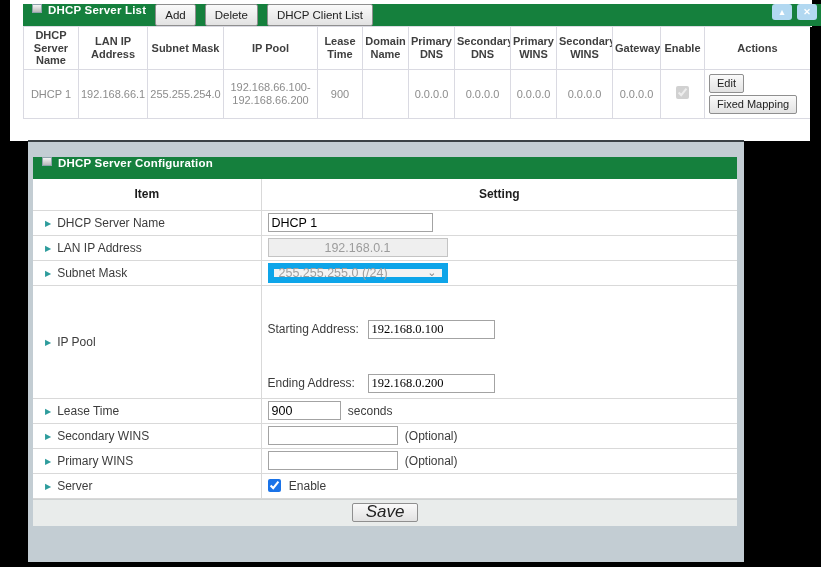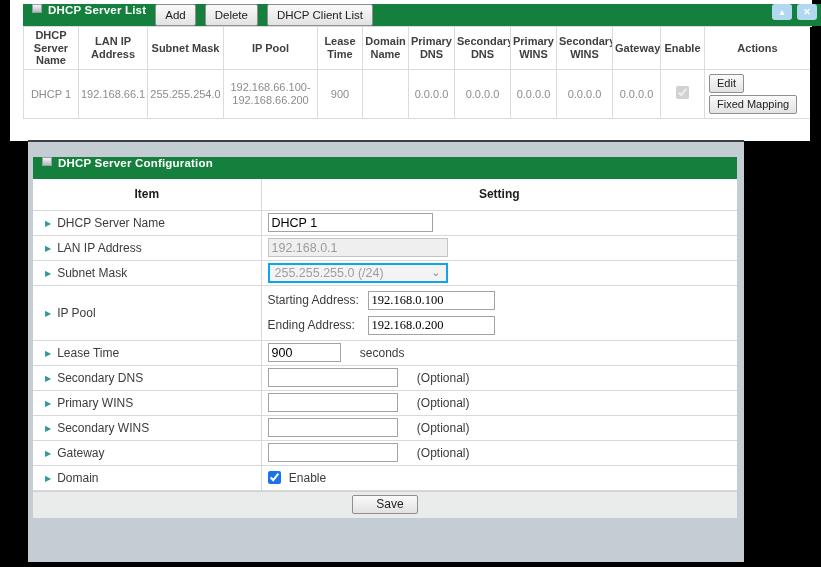--- a/index.html
+++ b/index.html
@@ -95,39 +95,39 @@
   #cfg-table tr.hdr td { font-weight:bold; text-align:center; color:#1c1c1c; height:31px; padding-left:3px; }
   #cfg-table td.setting { padding-left:6px; }
   .arrow { color:#2d9c9c; font-size:8px; margin-right:6px; vertical-align:1px; }
   .tin {
     font-family:"Liberation Sans", sans-serif;
     font-size:12.5px; color:#000;
     border:1px solid #a3a3a3;
     height:19px; padding:0 3px;
     background:#fff;
   }
-  .tin:disabled { background:#efefef; color:#9c9c9c; border-color:#c4c4c4; }
+  .tin:disabled { background:#efefef; color:#9c9c9c; border-color:#c4c4c4;text-align:center; }
   .w165 { width:165px; } .w180 { width:180px; } .w130 { width:130px; } .w73 { width:73px; } .w127 { width:127px;font-family:Liberation Serif, serif; }
   .fake-select {
     display:inline-flex; align-items:center; justify-content:space-between;
     width:180px; height:20px;
-    border:2px solid #0ea5e9; background:#f3f3f3;
+    border:6px solid #0ea5e9; background:#f3f3f3;
     color:#9e9e9e; font-size:12.5px; padding:0 5px;
   }
   .fake-select .chev { font-size:11px; color:#8a8a8a; }
-  .pool-line { display:flex; align-items:center; height:25px; }
+  .pool-line { display:flex; align-items:center; height:25px;margin-top:29px; }
   .pool-line .plabel { width:100px; font-size:12px; color:#3c3c3c; }
-  .suffix { font-size:12px; color:#3c3c3c; margin-left:16px; }
+  .suffix { font-size:12px; color:#3c3c3c; margin-left:4px; }
   .cbx { width:13px; height:13px; accent-color:#1a73e8; vertical-align:-2px; }
   .cbx-label { font-size:12px; color:#3c3c3c; margin-left:5px; }
   #cfg-footer {
     height:27px; background:#e9eceb; border-top:1px solid #cfd3d3;
     display:flex; align-items:center; justify-content:center;
   }
-  #cfg-footer .btn { font-size:12px; padding:1px 13px 2px 23px; }
+  #cfg-footer .btn { font-size:17px; padding:1px 13px 2px 13px;font-style:italic; }
 </style>
 </head>
 <body>
 
 <div id="top-white">
   <div id="top-bar" class="panel-bar">
     <span class="panel-sq"></span>
     <span class="panel-title">DHCP Server List</span>
     <button class="btn">Add</button>
     <button class="btn">Delete</button>
@@ -245,54 +245,40 @@
     <tr>
       <td class="item"><span class="arrow">▶</span><span>Lease Time</span></td>
       <td class="setting">
         <input class="tin w73" type="text" value="900" style="">
         <span class="suffix">seconds</span>
       </td>
     </tr>
 
 
 
-    <tr>
-      <td class="item"><span class="arrow">▶</span><span>Secondary DNS</span></td>
+
+    <tr>
+      <td class="item"><span class="arrow">▶</span><span>Secondary WINS</span></td>
       <td class="setting">
         <input class="tin w130" type="text" value="" style="">
         <span class="suffix">(Optional)</span>
       </td>
     </tr>
 
     <tr>
       <td class="item"><span class="arrow">▶</span><span>Primary WINS</span></td>
       <td class="setting">
         <input class="tin w130" type="text" value="" style="">
         <span class="suffix">(Optional)</span>
       </td>
     </tr>
 
-    <tr>
-      <td class="item"><span class="arrow">▶</span><span>Secondary WINS</span></td>
-      <td class="setting">
-        <input class="tin w130" type="text" value="" style="">
-        <span class="suffix">(Optional)</span>
-      </td>
-    </tr>
-
-    <tr>
-      <td class="item"><span class="arrow">▶</span><span>Gateway</span></td>
-      <td class="setting">
-        <input class="tin w130" type="text" value="" style="">
-        <span class="suffix">(Optional)</span>
-      </td>
-    </tr>
-
-    <tr>
-      <td class="item"><span class="arrow">▶</span><span>Domain</span></td>
+
+    <tr>
+      <td class="item"><span class="arrow">▶</span><span>Server</span></td>
       <td class="setting">
         <input class="cbx" type="checkbox" checked="" style="">
         <span class="cbx-label">Enable</span>
       </td>
     </tr>
   </tbody>
     </table>
 
   <div id="cfg-footer">
     <button class="btn">Save</button>

